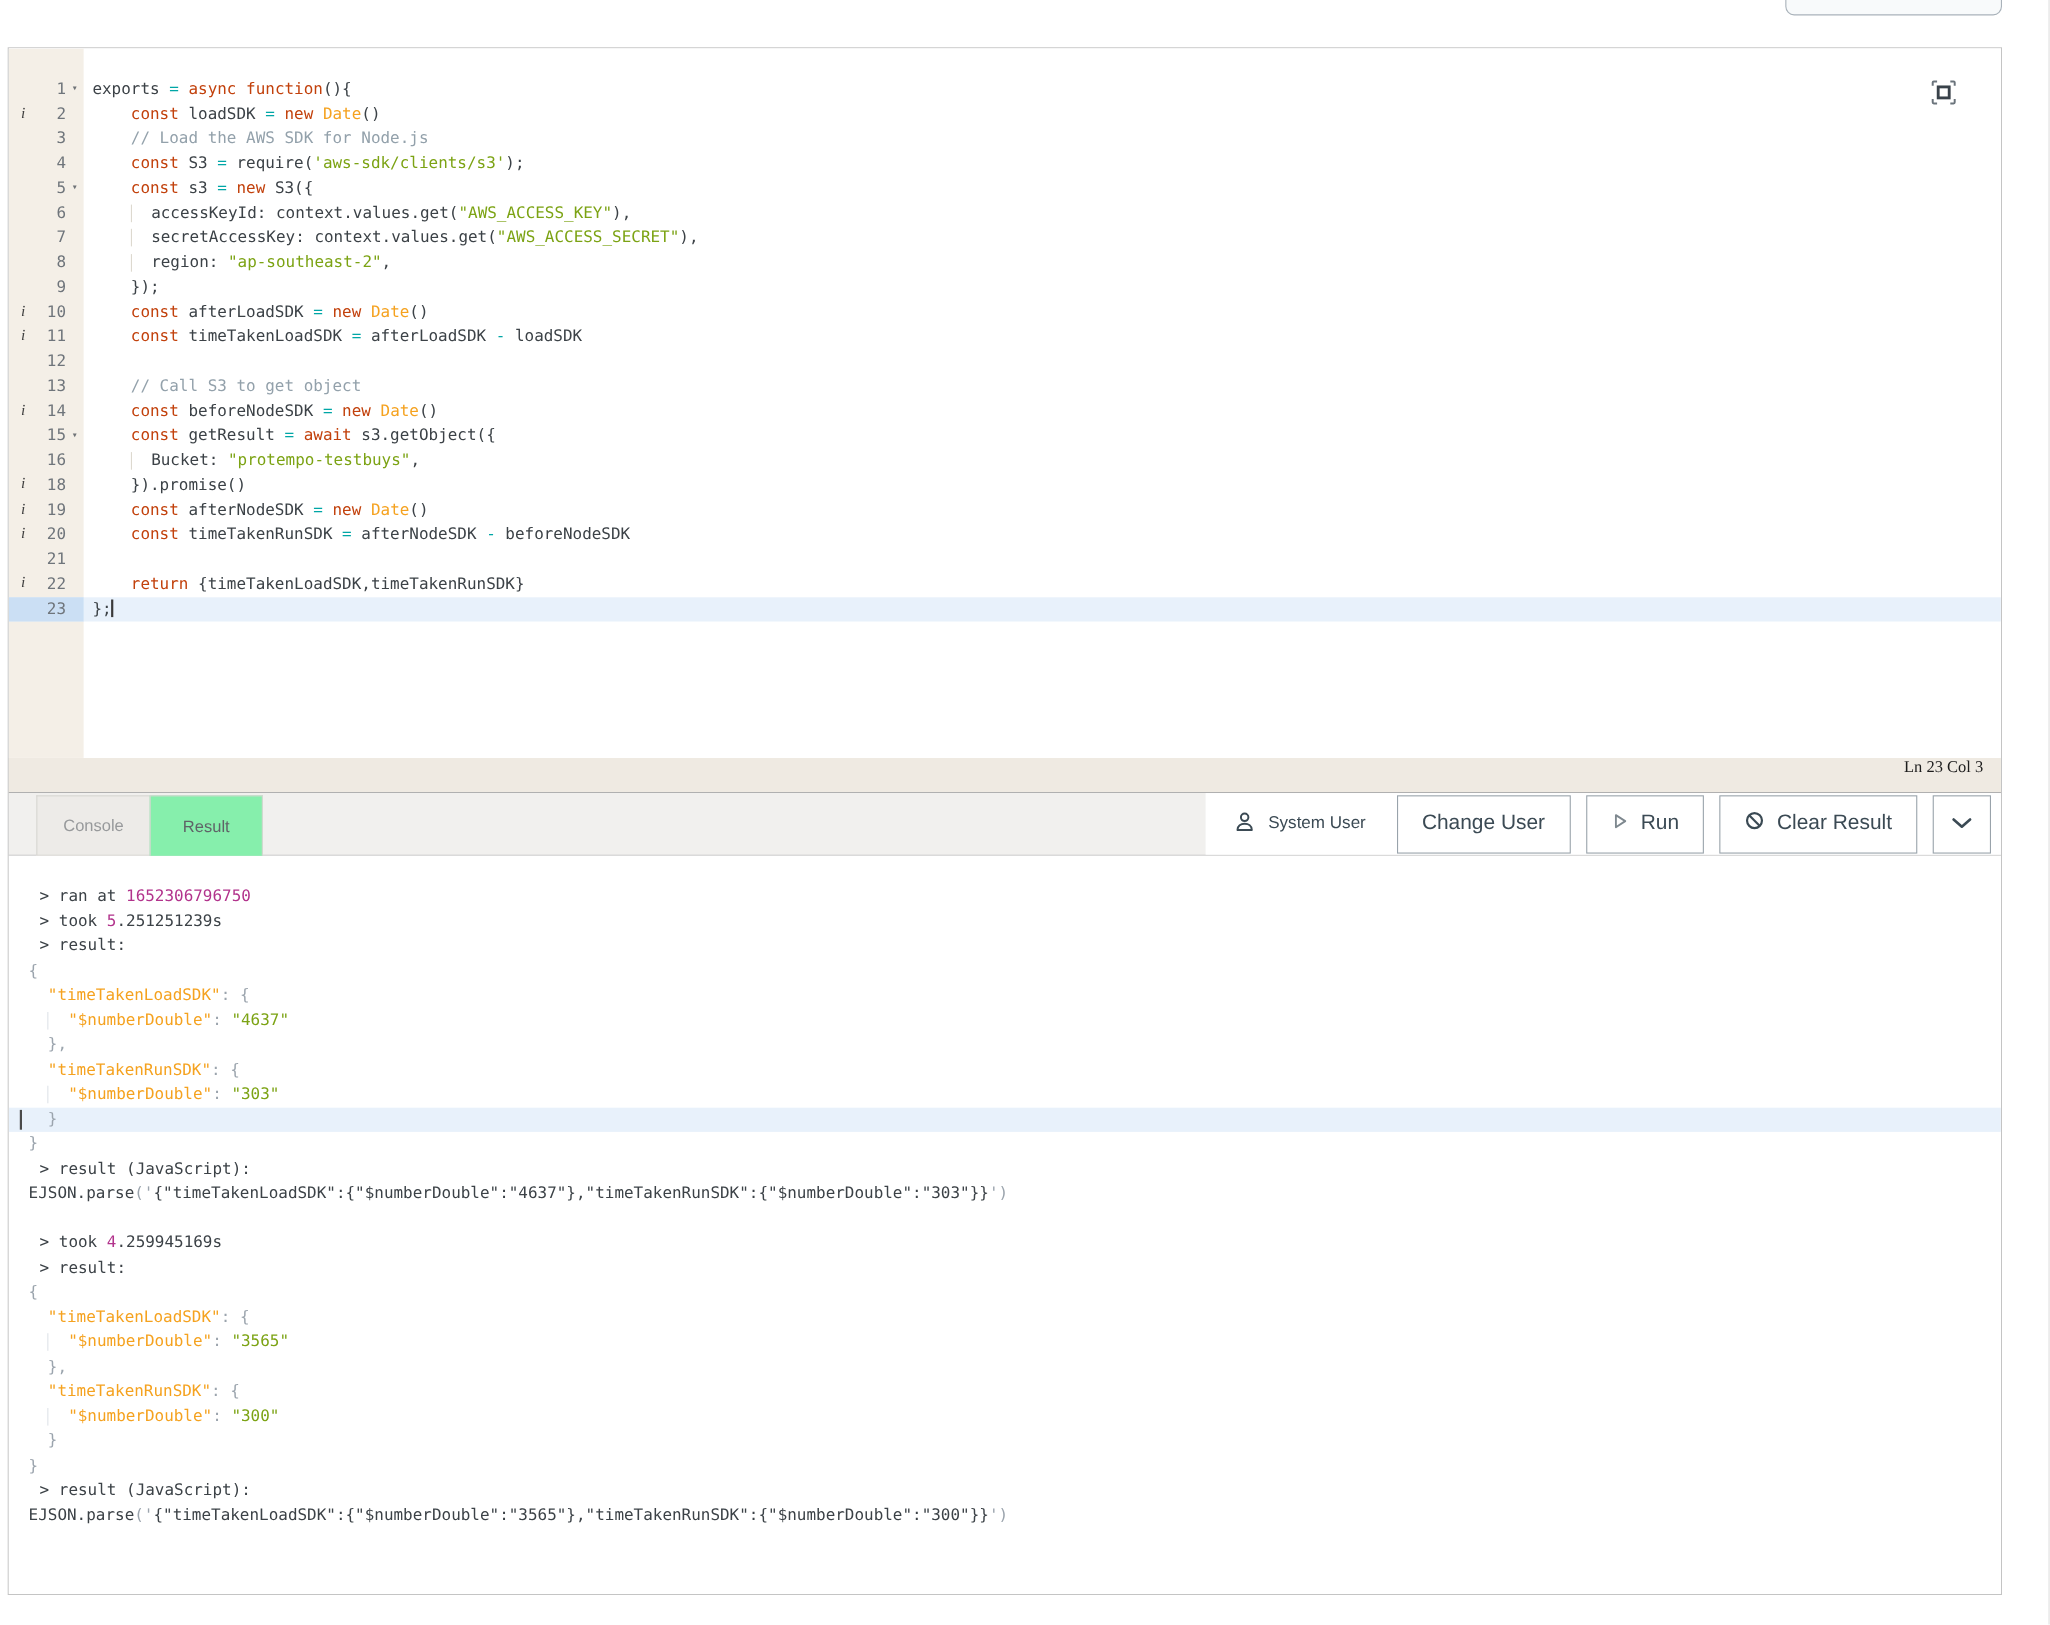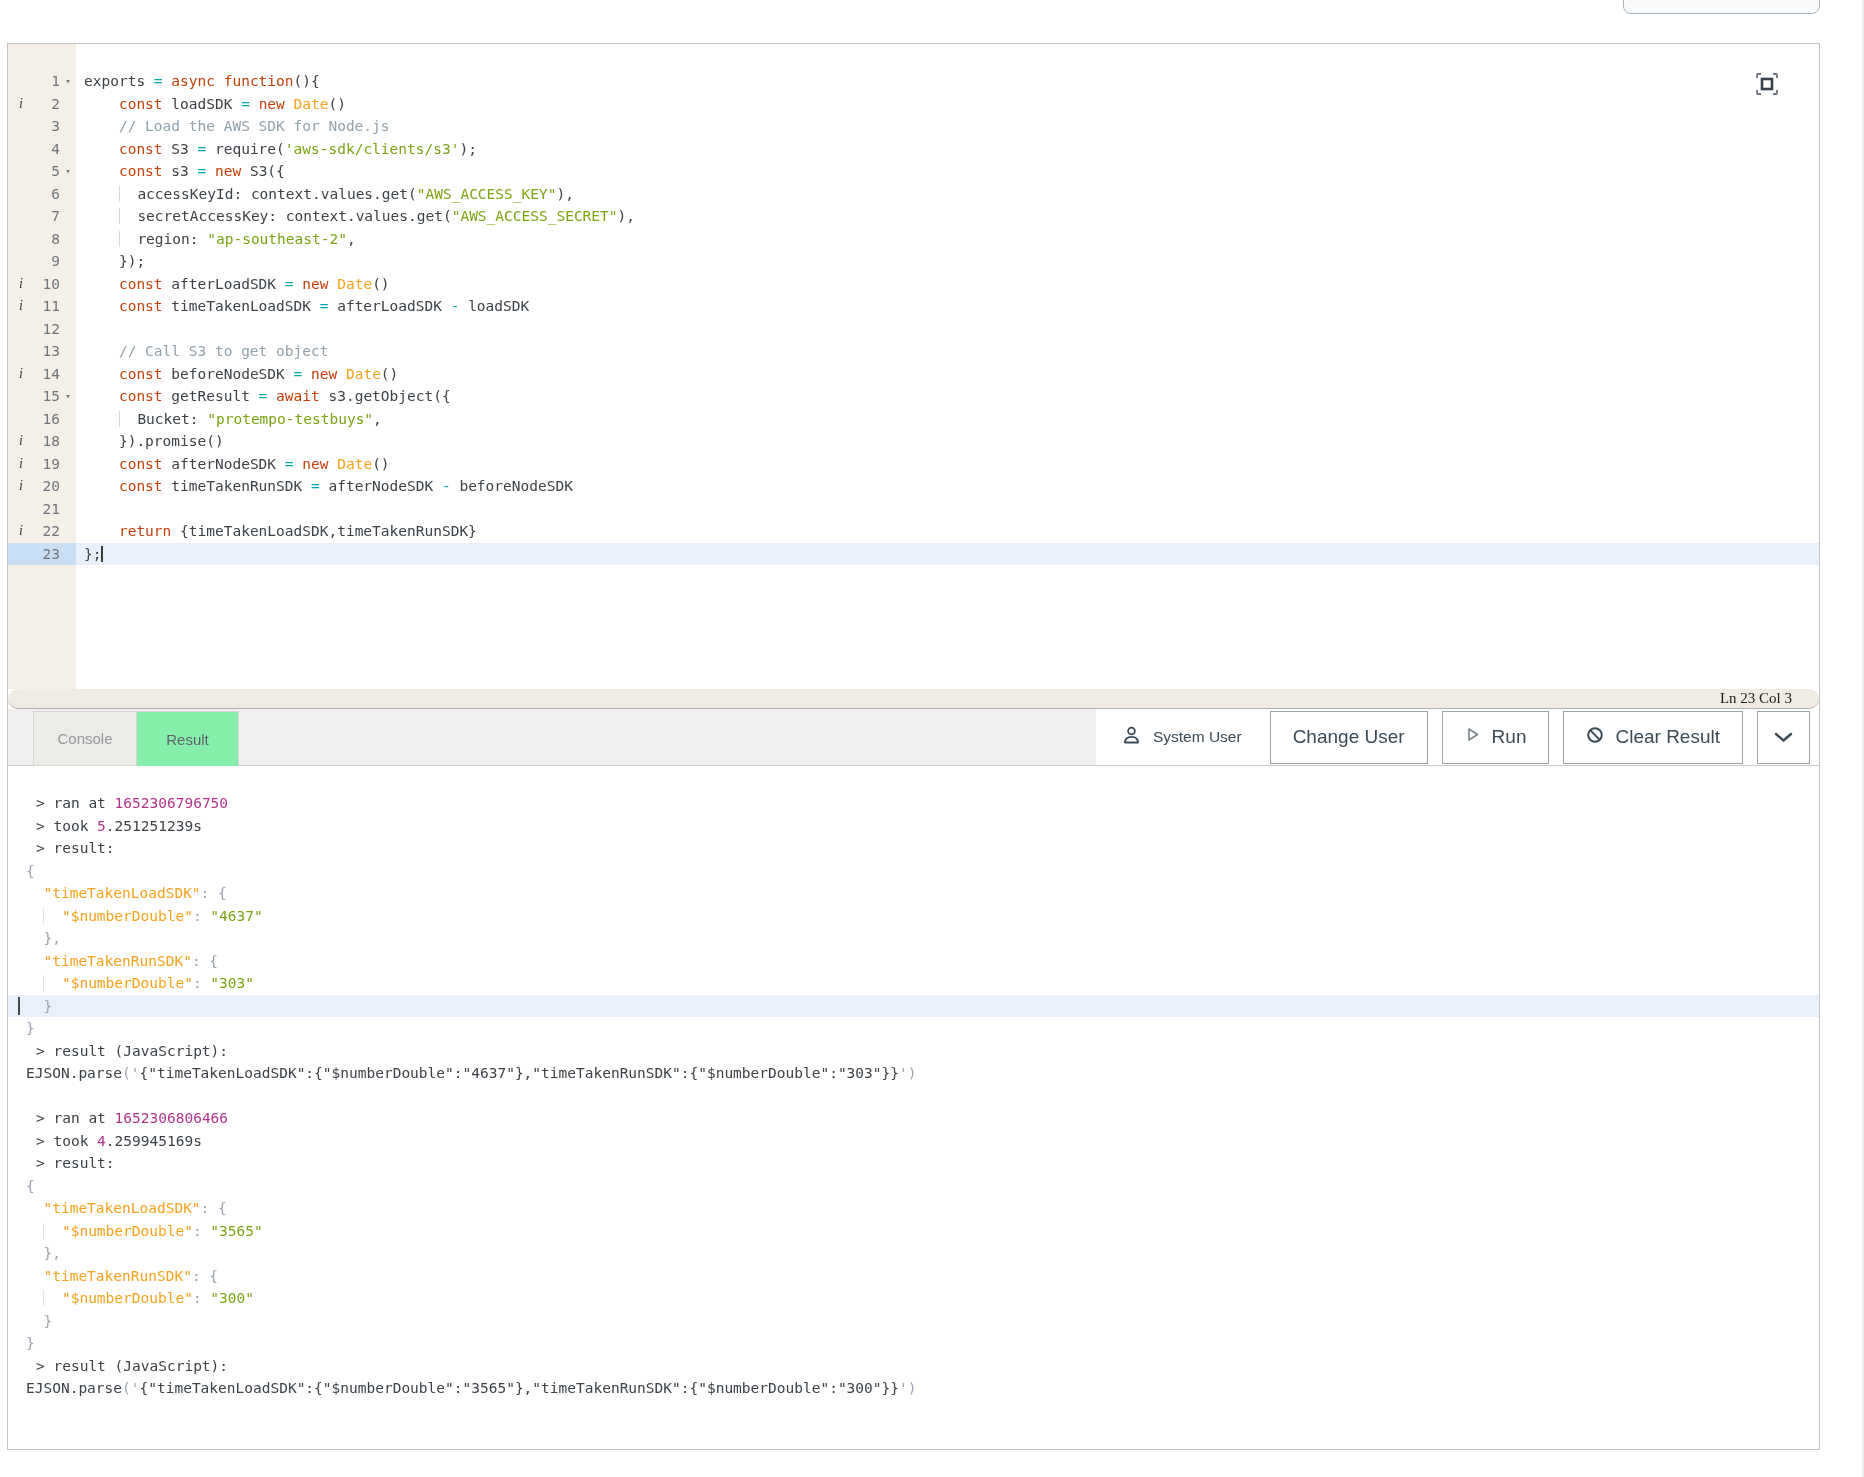--- a/index.html
+++ b/index.html
@@ -39,23 +39,23 @@
   .tok-key { color:#f5a21f; }
   .tok-val { color:#7ca314; }
   .tok-g { color:#9ba4ad; }
   .tok-ig { border-left:1px solid #ddd9cf; }
   .crow .tok-ig { border-left:1px solid #dfe3e8; }
   .cursor-inline { display:inline-block; width:2px; height:16px; background:#3a3a3a; vertical-align:-3px; }
   .fullscreen-btn { position:absolute; top:26px; right:38px; width:28px; height:28px;
                     background:transparent; border:none; cursor:pointer; }
 
   
-  .statusbar { height:20px; flex:none; background:#efeae2; border-bottom:1px solid #b0b0b0;
+  .statusbar { height:32px; flex:none; background:#efeae2; border-bottom:1px solid #b0b0b0;
                font:15px/19px "Liberation Serif", serif; color:#1d1d1d; text-align:right;
-               padding-right:27px;border-radius:10px; }
+               padding-right:16px; }
 
   
   .toolbar { height:57px; flex:none; background:#f1f0ee; border-bottom:1px solid #c9c9c9;
              display:flex; align-items:center; position:relative; }
   .tabs { display:flex; padding-left:25px; }
   .tab { width:103px; display:flex; align-items:center; justify-content:center;
          font-size:15px; margin-top:3px; border:1px solid #d8d6d2; cursor:pointer; }
   .tab-console { background:#edebe8; color:#97999b; border-right:none; }
   .tab-result  { background:#86efac; color:#5f6367; border-bottom:none; height:55px; z-index:2; }
   .right-group { margin-left:auto; display:flex; align-items:center; background:#fff;
@@ -316,21 +316,20 @@
         <div class="crow "><span class="tok-p">  </span><span class="tok-key">"timeTakenLoadSDK"</span><span class="tok-g">: {</span></div>
         <div class="crow "><span class="tok-p">  </span><span class="tok-ig">  </span><span class="tok-key">"$numberDouble"</span><span class="tok-g">: </span><span class="tok-val">"4637"</span></div>
         <div class="crow "><span class="tok-g">  },</span></div>
         <div class="crow "><span class="tok-p">  </span><span class="tok-key">"timeTakenRunSDK"</span><span class="tok-g">: {</span></div>
         <div class="crow "><span class="tok-p">  </span><span class="tok-ig">  </span><span class="tok-key">"$numberDouble"</span><span class="tok-g">: </span><span class="tok-val">"303"</span></div>
         <div class="crow  hl"><span class="cursor-left"></span><span class="tok-g">  }</span></div>
         <div class="crow "><span class="tok-g">}</span></div>
         <div class="crow log"><span class="tok-p">&gt; result (JavaScript):</span></div>
         <div class="crow "><span class="tok-p">EJSON.parse</span><span class="tok-g">('</span><span class="tok-p">{"timeTakenLoadSDK":{"$numberDouble":"4637"},"timeTakenRunSDK":{"$numberDouble":"303"}}</span><span class="tok-g">')</span></div>
         <div class="crow "></div>
-        <div class="crow log"><span class="tok-p">&gt; ran at </span><span class="tok-m">1652306806466</span></div>
         <div class="crow log"><span class="tok-p">&gt; took </span><span class="tok-m">4</span><span class="tok-p">.259945169s</span></div>
         <div class="crow log"><span class="tok-p">&gt; result:</span></div>
         <div class="crow "><span class="tok-g">{</span></div>
         <div class="crow "><span class="tok-p">  </span><span class="tok-key">"timeTakenLoadSDK"</span><span class="tok-g">: {</span></div>
         <div class="crow "><span class="tok-p">  </span><span class="tok-ig">  </span><span class="tok-key">"$numberDouble"</span><span class="tok-g">: </span><span class="tok-val">"3565"</span></div>
         <div class="crow "><span class="tok-g">  },</span></div>
         <div class="crow "><span class="tok-p">  </span><span class="tok-key">"timeTakenRunSDK"</span><span class="tok-g">: {</span></div>
         <div class="crow "><span class="tok-p">  </span><span class="tok-ig">  </span><span class="tok-key">"$numberDouble"</span><span class="tok-g">: </span><span class="tok-val">"300"</span></div>
         <div class="crow "><span class="tok-g">  }</span></div>
         <div class="crow "><span class="tok-g">}</span></div>

